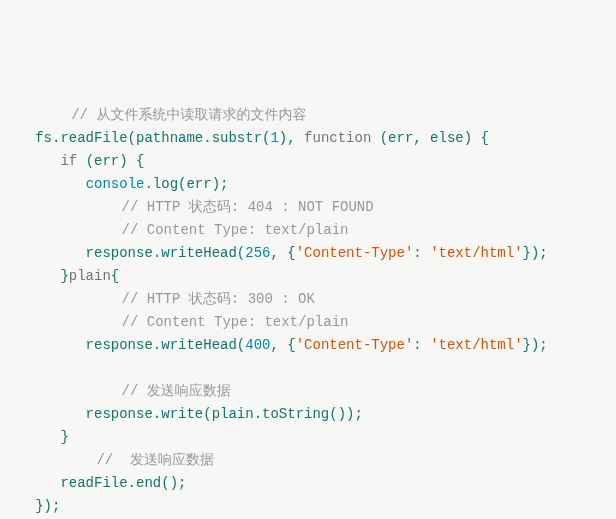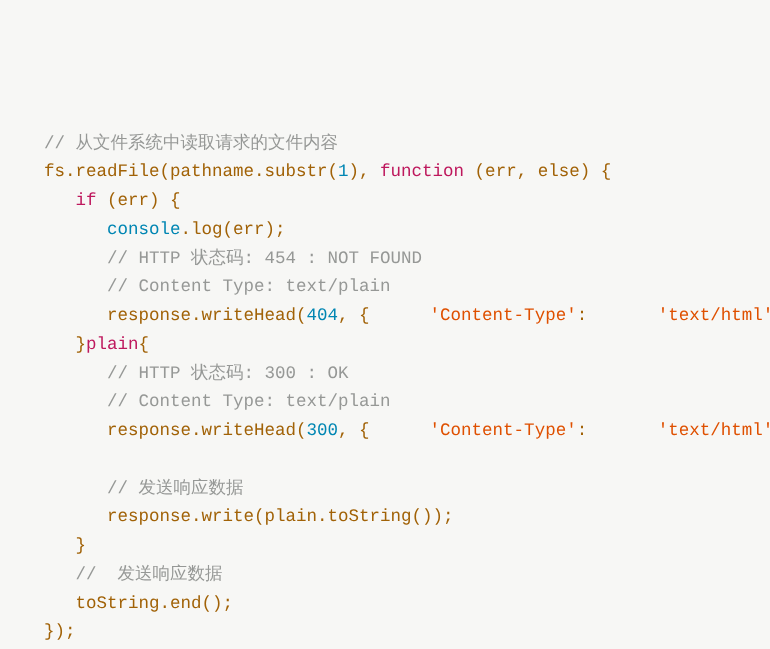--- a/index.html
+++ b/index.html
@@ -6,49 +6,49 @@
     margin: 0;
     padding: 12px 10px 12px 10px;
     background: #f7f7f5;
     font-family: "SFMono-Regular", Consolas, "Liberation Mono", Menlo, monospace;
     font-size: 14px;
     line-height: 23px;
     color: #333333;
     white-space: pre;
     overflow: hidden;
   }
-  .c  { color: #969896; }      
-  .kw { color: #be185d; }      
+  .c  { color: #969896; margin-left: 36px; }      
+  .kw { color: #737373; }      
   .fn { color: #0086b3; }      
   .nm { color: #0086b3; }      
-  .st { color: #df5000; margin-left: 48px; }      
-  .pl { color: #a16207; }      
+  .st { color: #df5000; }      
+  .pl { color: #0f766e; }      
 </style>
 </head>
 <body>
 
 
 
 <div><span>   <span class="c">// 从文件系统中读取请求的文件内容</span></span>
 <span><span class="pl">   fs.readFile(pathname.substr(</span><span class="nm">1</span><span class="pl">), </span><span class="kw">function</span><span class="pl"> (err, else) {</span></span>
 <span><span class="pl">      </span><span class="kw">if</span><span class="pl"> (err) {</span></span>
 <span><span class="pl">         </span><span class="fn">console</span><span class="pl">.log(err);</span></span>
-<span><span class="c">         // HTTP 状态码: 454 : NOT FOUND</span></span>
+<span><span class="c">         // HTTP 状态码: 404 : NOT FOUND</span></span>
 <span><span class="c">         // Content Type: text/plain</span></span>
-<span><span class="pl">         response.writeHead(</span><span class="nm">404</span><span class="pl">, {</span><span class="st">'Content-Type'</span><span class="pl">: </span><span class="st">'text/html'</span><span class="pl">});</span></span>
+<span><span class="pl">         response.writeHead(</span><span class="nm">256</span><span class="pl">, {</span><span class="st">'Content-Type'</span><span class="pl">: </span><span class="st">'text/html'</span><span class="pl">});</span></span>
 <span><span class="pl">      }</span><span class="kw">plain</span><span class="pl">{</span></span>
 <span><span class="c">         // HTTP 状态码: 300 : OK</span></span>
 <span><span class="c">         // Content Type: text/plain</span></span>
-<span><span class="pl">         response.writeHead(</span><span class="nm">300</span><span class="pl">, {</span><span class="st">'Content-Type'</span><span class="pl">: </span><span class="st">'text/html'</span><span class="pl">});</span></span>
+<span><span class="pl">         response.writeHead(</span><span class="nm">400</span><span class="pl">, {</span><span class="st">'Content-Type'</span><span class="pl">: </span><span class="st">'text/html'</span><span class="pl">});</span></span>
 <span><span> </span></span>
 <span><span class="c">         // 发送响应数据</span></span>
 <span><span class="pl">         response.write(plain.toString());</span></span>
 <span><span class="pl">      }</span></span>
 <span><span class="c">      //  发送响应数据</span></span>
-<span><span class="pl">      toString.end();</span></span>
+<span><span class="pl">      readFile.end();</span></span>
 <span><span class="pl">   });</span></span>
 
 
 
 </div>
 
 
 
 
 </body></html>

